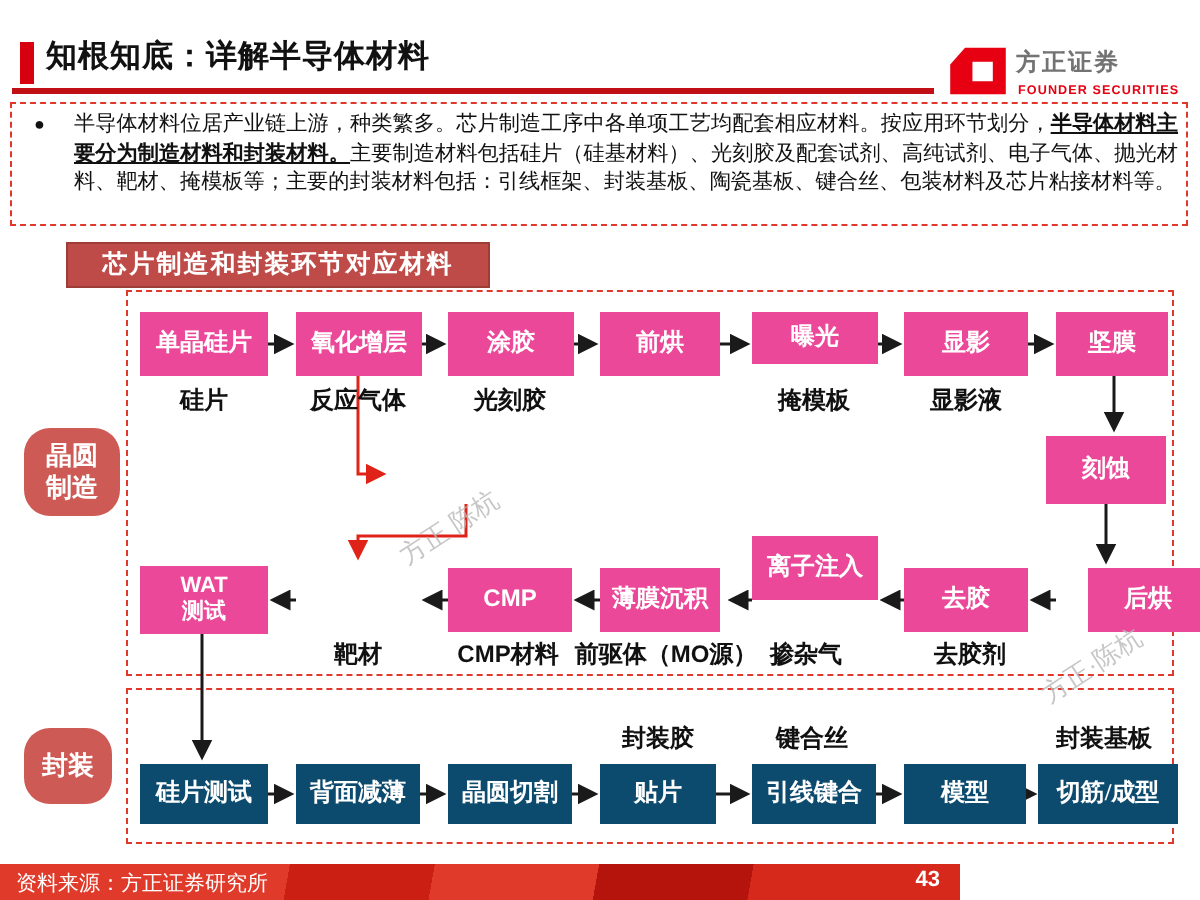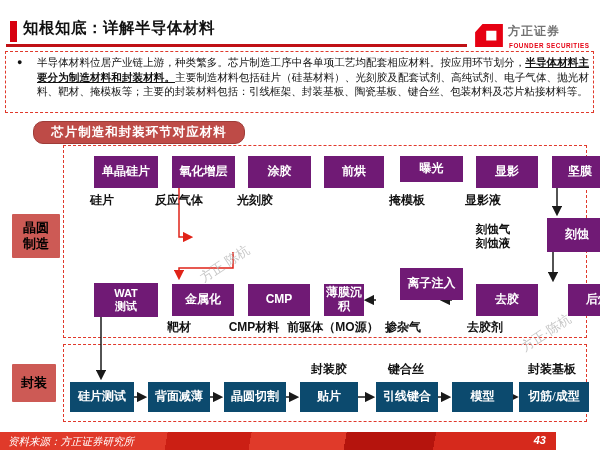--- a/index.html
+++ b/index.html
@@ -14,52 +14,52 @@
   .logo-cn { position:absolute; left:34px; top:0; font-size:12px; font-weight:bold; color:#737373; letter-spacing:1px; white-space:nowrap; }
   .logo-en { position:absolute; left:35px; top:19px; font-size:6.3px; font-weight:bold; color:#e60012; letter-spacing:.55px; white-space:nowrap; }
 
   
   .intro-box { position:absolute; left:5px; top:51px; width:589px; height:62px; border:1.6px dashed #e0392b; }
   .intro-bullet { position:absolute; left:11px; top:5px; font-size:9px; color:#111; }
   .intro-text { position:absolute; left:31px; top:3px; width:552px; font-size:10.6px; line-height:14.7px; color:#111; text-align:justify; }
   .intro-text .bu { font-weight:bold; text-decoration:underline; }
 
   
-  .banner { position:absolute; left:33px; top:121px; width:212px; height:23px; background:#be4b47; border:1px solid #9e3c38; border-radius:10px; color:#fff; font-size:12.5px; font-weight:bold; text-align:center; line-height:21px; letter-spacing:1px; }
+  .banner { position:absolute; left:33px; top:121px; width:212px; height:23px; background:#be4b47; border:1px solid #9e3c38; border-radius:0; color:#fff; font-size:12.5px; font-weight:bold; text-align:center; line-height:21px; letter-spacing:1px; }
 
   
   .dashed-box { position:absolute; border:1.6px dashed #e0392b; }
   #region-fab { left:63px; top:145px; width:524px; height:193px; }
   #region-pkg { left:63px; top:344px; width:524px; height:78px; }
 
   
-  .section-label { position:absolute; background:#cd5a55; color:#000000; font-weight:bold; font-size:13px; display:flex; align-items:center; justify-content:center; text-align:center; line-height:1.25; white-space:pre-line; border-radius:1px; }
+  .section-label { position:absolute; background:#cd5a55; color:#ffffff; font-weight:bold; font-size:13px; display:flex; align-items:center; justify-content:center; text-align:center; line-height:1.25; white-space:pre-line; border-radius:13px; }
   #sec-fab { left:12px; top:214px; width:48px; height:44px; }
   #sec-pkg { left:12px; top:364px; width:44px; height:38px; }
 
   
   .node { position:absolute; display:flex; align-items:center; justify-content:center; text-align:center; color:#fff; font-weight:bold; font-size:12px; line-height:1.15; white-space:pre-line; z-index:3; }
-  .node.blue { background:#701a75;margin-left:24px; }
+  .node.blue { background:#ec4899; }
   .node.green { background:#0c4a6e;font-family:Liberation Serif, serif; }
   .node.small { font-size:11px; }
 
   
   .mat { position:absolute; color:#111; font-weight:bold; font-size:12px; text-align:center; white-space:pre-line; line-height:1.25; z-index:3; }
   .mat.two { font-size:11.5px; }
 
   
   #arrows { position:absolute; left:0; top:0; z-index:2; pointer-events:none; }
 
   
   .wm { position:absolute; color:#b9b9b9; opacity:.8; font-size:13px; transform:rotate(-33deg); z-index:4; white-space:nowrap; }
 
   
-  .footer { position:absolute; left:0; top:432px; width:556px; height:18px;
+  .footer { position:absolute; left:0; top:432px; width:480px; height:18px;
     background:linear-gradient(100deg,#e03a2a 0%,#e03a2a 30%,#cb1f14 30%,#cb1f14 45%,#e03a2a 45%,#e03a2a 62%,#b5140d 62%,#b5140d 78%,#d6291c 78%,#d6291c 100%);
-    color:#fff;font-style:italic; }
+    color:#fff; }
   .footer-src { position:absolute; left:8px; top:3px; font-size:10.5px; }
   .footer-page { position:absolute; right:10px; top:2px; font-size:11px; font-weight:bold; }
 </style>
 </head>
 <body>
 
 <div id="slide">
 
   <div class="title-bar"></div>
   <div class="page-title">知根知底：详解半导体材料</div>
@@ -131,29 +131,26 @@
   <div class="node blue" style="left:376px;top:156px;width:63px;height:26px">曝光</div>
   <div class="node blue" style="left:452px;top:156px;width:62px;height:32px">显影</div>
   <div class="node blue" style="left:528px;top:156px;width:56px;height:32px">坚膜</div>
 
   <div class="mat" style="left:62px;top:193px;width:80px">硅片</div>
   <div class="mat" style="left:139px;top:193px;width:80px">反应气体</div>
   <div class="mat" style="left:215px;top:193px;width:80px">光刻胶</div>
   <div class="mat" style="left:367px;top:193px;width:80px">掩模板</div>
   <div class="mat" style="left:443px;top:193px;width:80px">显影液</div>
 
-  <div class="mat two" style="left:465px;top:222px;width:56px">刻蚀气
-刻蚀液</div>
   <div class="node blue" style="left:523px;top:218px;width:60px;height:34px">刻蚀</div>
 
   <div class="node blue small" style="left:70px;top:283px;width:64px;height:34px">WAT
 测试</div>
-  <div class="node blue" style="left:148px;top:284px;width:62px;height:32px">金属化</div>
   <div class="node blue" style="left:224px;top:284px;width:62px;height:32px">CMP</div>
-  <div class="node blue" style="left:300px;top:284px;width:40px;height:32px">薄膜沉积</div>
+  <div class="node blue" style="left:300px;top:284px;width:60px;height:32px">薄膜沉积</div>
   <div class="node blue" style="left:376px;top:268px;width:63px;height:32px">离子注入</div>
   <div class="node blue" style="left:452px;top:284px;width:62px;height:32px">去胶</div>
   <div class="node blue" style="left:544px;top:284px;width:60px;height:32px">后烘</div>
 
   <div class="mat" style="left:139px;top:320px;width:80px">靶材</div>
   <div class="mat" style="left:214px;top:320px;width:80px">CMP材料</div>
   <div class="mat" style="left:283px;top:320px;width:100px">前驱体（MO源）</div>
   <div class="mat" style="left:363px;top:320px;width:80px">掺杂气</div>
   <div class="mat" style="left:445px;top:320px;width:80px">去胶剂</div>
 

